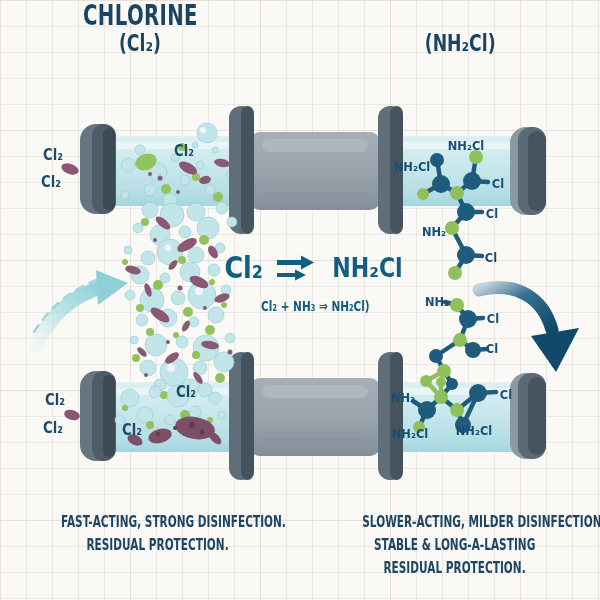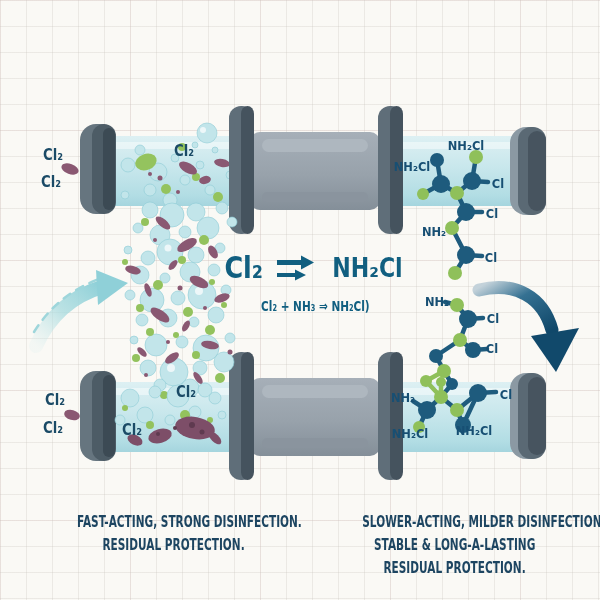--- a/index.html
+++ b/index.html
@@ -345,21 +345,26 @@
       <path d="M34 332 C52 303 76 287 104 277" stroke="#9ed6db" stroke-width="2.5" fill="none" stroke-dasharray="8 7" stroke-linecap="round"></path>
       <polygon points="96,270 128,283 98,305" fill="#8fd0d8"></polygon>
     </g>
 
     <g>
       <path d="M479 290 C515 281 543 297 552 330" stroke="url(#gradArrowR)" stroke-width="13" fill="none" stroke-linecap="round"></path>
       <polygon points="531,336 579,328 556,372" fill="#11496b"></polygon>
     </g>
   </svg>
 
+  <div class="txt title-block" style="left:0;top:30">
+    <div class="title-main"><span class="cond">CHLORINE</span></div>
+    <div class="title-sub"><span class="cond75">(Cl₂)</span></div>
+  </div>
   <div class="txt title-block" style="left:320px;top:30px">
+    <div class="title-sub"><span class="cond75">(NH₂Cl)</span></div>
   </div>
 
   <div class="txt eq-block" style="left:200px;top:250px">
     <div class="eq-row">
       <span class="eq-reactant">Cl₂</span>
       <svg width="42" height="30" viewBox="0 0 42 30">
         <path d="M2 7 H26 V2.5 L39 9.5 L26 16.5 V12 H2 Z" fill="#115f80"></path>
         <path d="M2 20 H20 V16.5 L31 22 L20 27.5 V24 H2 Z" fill="#115f80"></path>
       </svg>
       <span class="eq-product">NH₂Cl</span>
@@ -382,21 +387,21 @@
   <div class="txt mlabel" style="left:434px;top:231px">NH₂</div>
   <div class="txt mlabel" style="left:491px;top:257px">Cl</div>
   <div class="txt mlabel" style="left:437px;top:301px">NH₂</div>
   <div class="txt mlabel" style="left:493px;top:318px">Cl</div>
   <div class="txt mlabel" style="left:492px;top:348px">Cl</div>
   <div class="txt mlabel" style="left:403px;top:397px">NH₂</div>
   <div class="txt mlabel" style="left:506px;top:394px">Cl</div>
   <div class="txt mlabel" style="left:410px;top:433px">NH₂Cl</div>
   <div class="txt mlabel" style="left:474px;top:430px">NH₂Cl</div>
 
-  <div class="txt caption" style="left:24px;top:511px">
+  <div class="txt caption" style="left:8px;top:511px">
     <div><span class="cond">FAST-ACTING, STRONG DISINFECTION.</span></div>
     <div><span class="cond">RESIDUAL PROTECTION.</span></div>
   </div>
   <div class="txt caption" style="left:305px;top:511px">
     <div><span class="cond">SLOWER-ACTING, MILDER DISINFECTION.</span></div>
     <div><span class="cond">STABLE &amp; LONG-A-LASTING</span></div>
     <div><span class="cond">RESIDUAL PROTECTION.</span></div>
   </div>
 
 </div>

